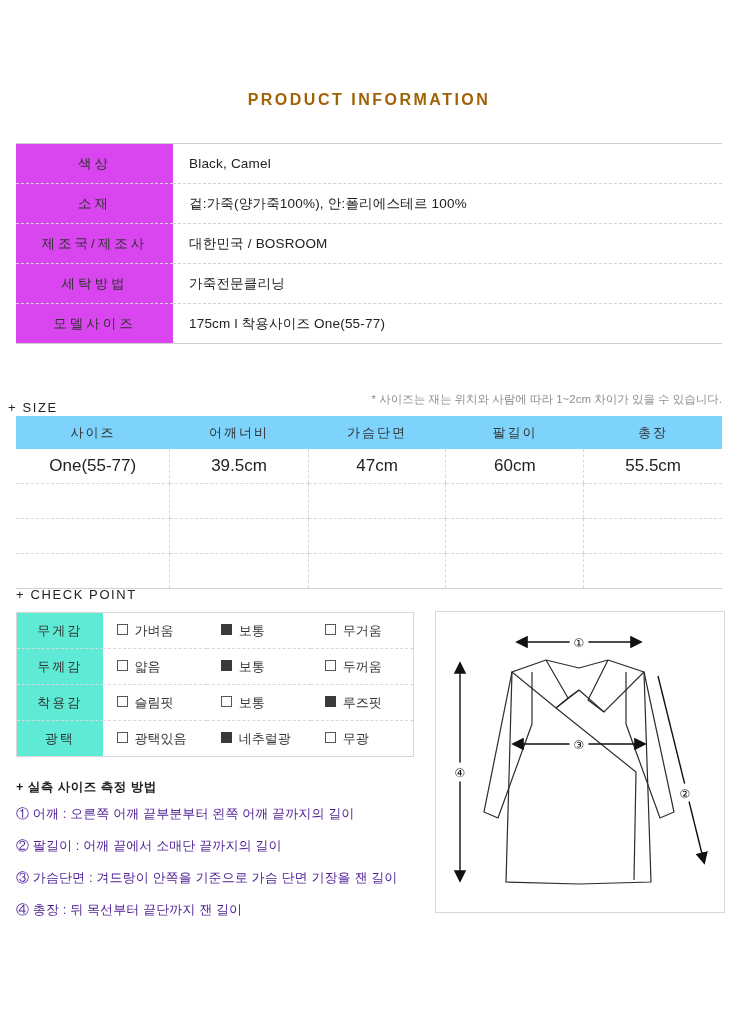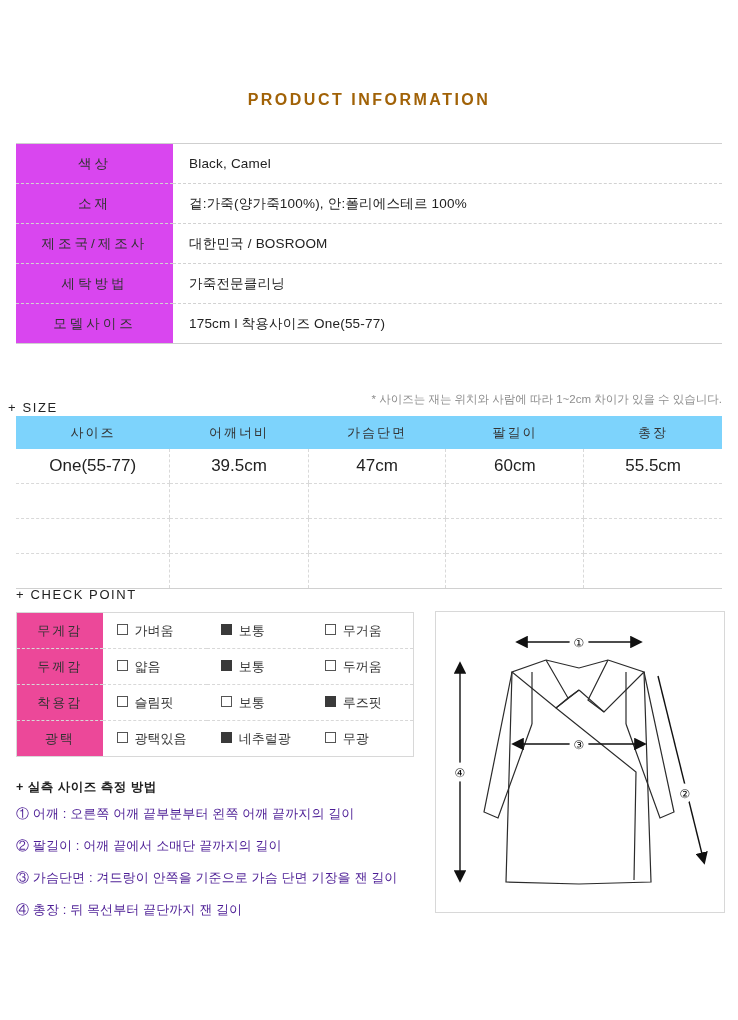--- a/index.html
+++ b/index.html
@@ -126,21 +126,21 @@
   .check-table td {
     height: 33px;
     font-size: 13px;
     vertical-align: middle;
   }
   .check-table tr + tr td {
     border-top: 1px dashed #d8d8d8;
   }
   .check-table td.clabel {
     width: 108px;
-    background: #ec4899;
+    background: #5eead4;
     text-align: center;
     color: #333333;
     letter-spacing: 2px;
   }
   .check-table td.copt {
     width: 96px;
     padding-left: 14px;
     color: #333333;
     white-space: nowrap;
   }

